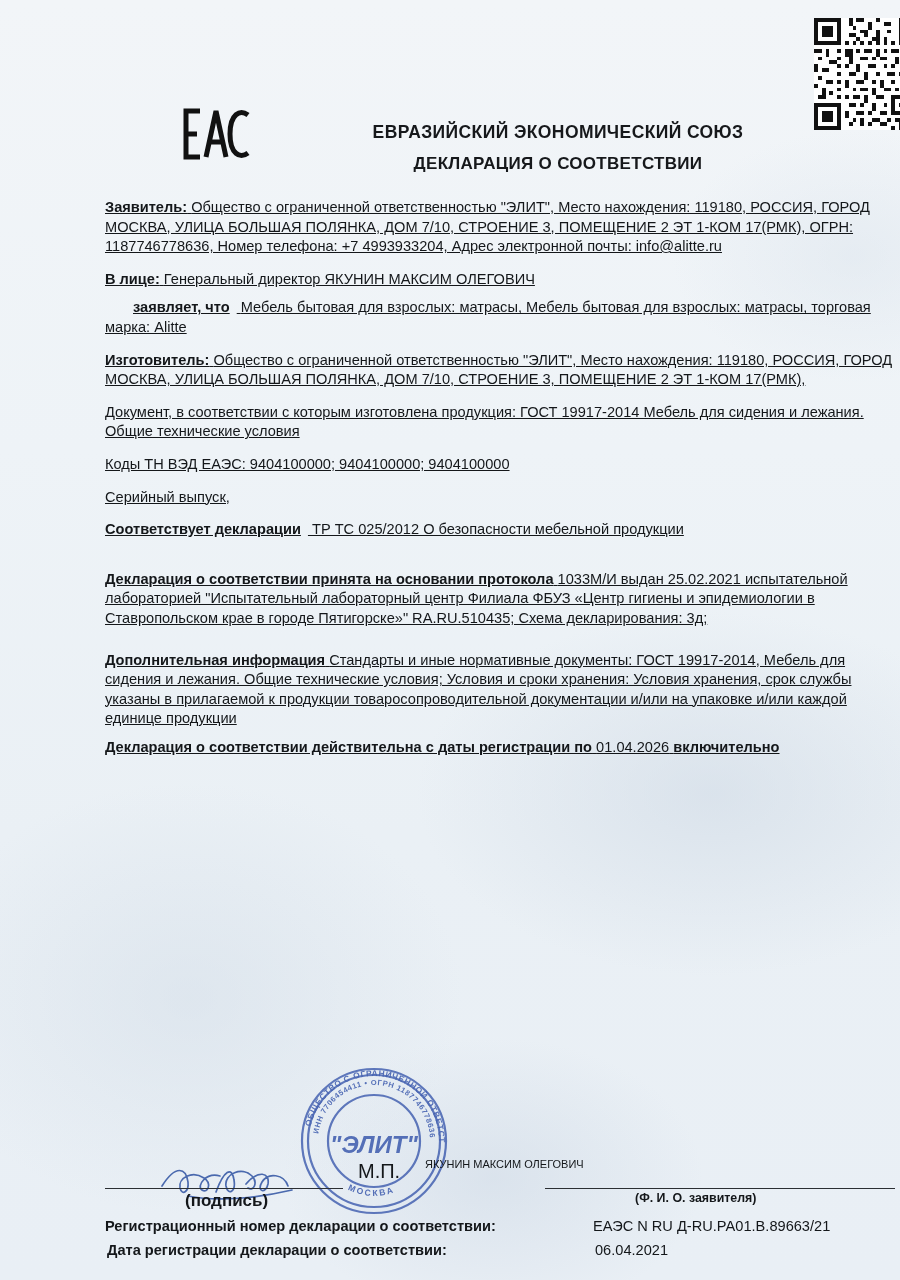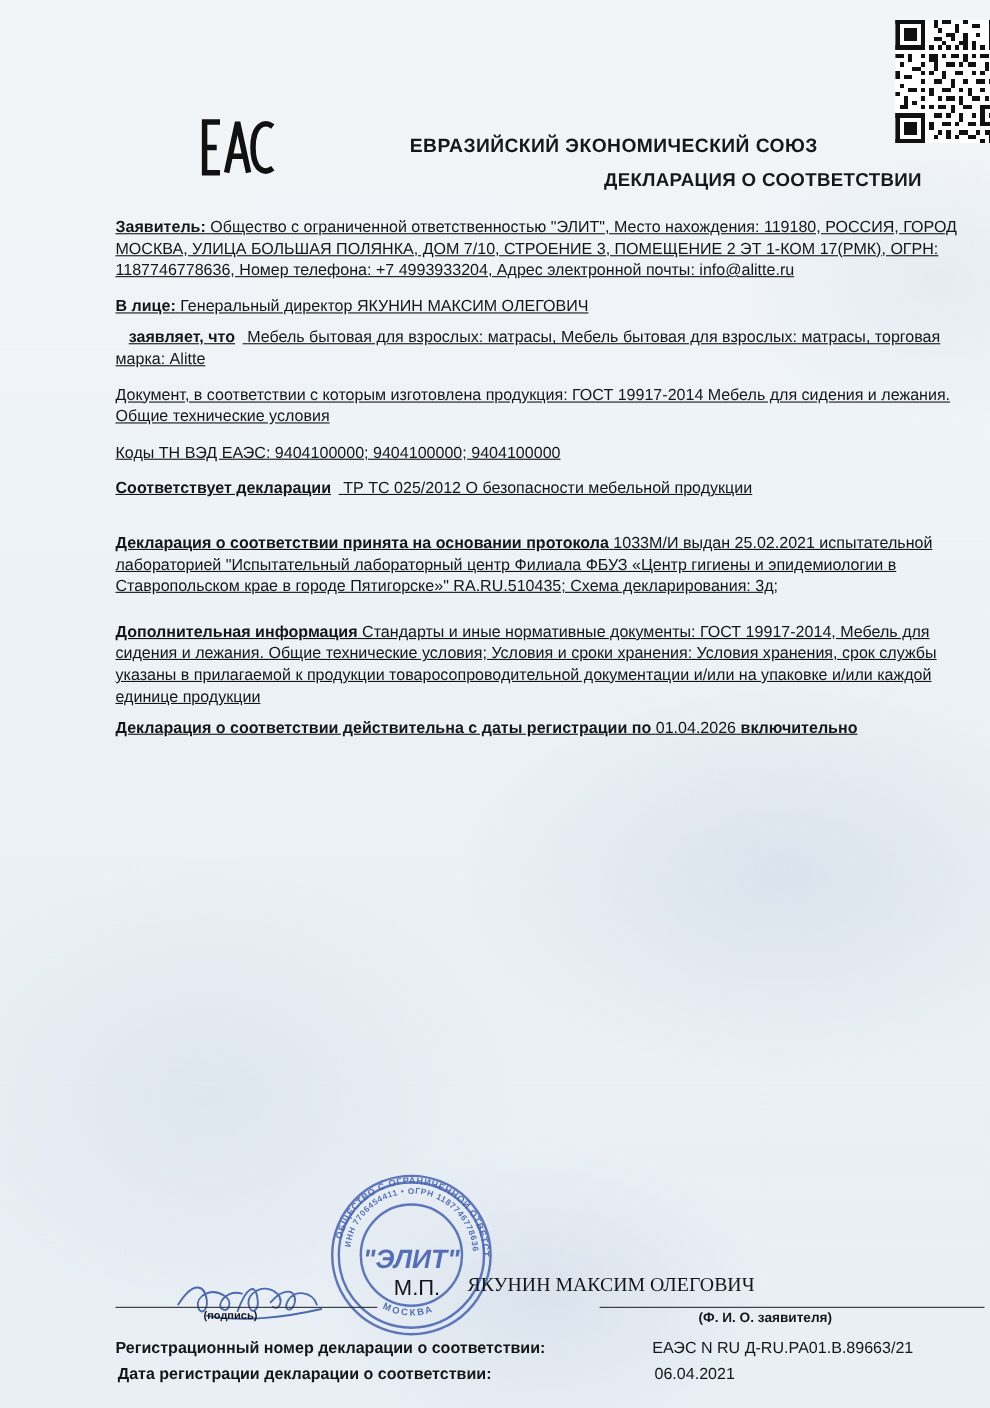--- a/index.html
+++ b/index.html
@@ -70,21 +70,20 @@
     font-weight: bold;
     letter-spacing: 0.4px;
     color: #16181b;
   }
   .title-sub {
     margin-top: 11px;
     font-size: 17px;
     font-weight: bold;
     letter-spacing: 0.3px;
     color: #16181b;
-    text-align: right;
   }
 
   
   .body {
     position: absolute;
     top: 198px;
     left: 57px;
     width: 790px;
     color: #14171a;
     font-size: 14.6px;
@@ -133,42 +132,41 @@
     position: absolute;
     left: 253px;
     top: 0px;
     font-size: 20px;
     font-weight: normal;
   }
   .fio-name {
     position: absolute;
     left: 320px;
     top: -2px;
-    font-size: 18px;
-    font-family: Liberation Serif, serif;
+    font-size: 11px;
   }
   .rule-left {
     position: absolute;
     left: 0px;
     top: 28px;
     width: 238px;
     border-top: 1px solid #2b2f33;
   }
   .rule-right {
     position: absolute;
     left: 440px;
     top: 28px;
     width: 350px;
     border-top: 1px solid #2b2f33;
   }
   .cap-left {
     position: absolute;
     left: 80px;
     top: 31px;
-    font-size: 10px;
+    font-size: 17px;
     font-weight: bold;
   }
   .cap-right {
     position: absolute;
     left: 530px;
     top: 31px;
     font-size: 12.4px;
     font-weight: bold;
   }
   .reg-row {
@@ -377,27 +375,32 @@
       </p>
 
       <p class="para">
         <span class="b">В лице:</span>
         <span>Генеральный директор ЯКУНИН МАКСИМ ОЛЕГОВИЧ</span>
       </p>
 
       <div class="gap-sm"></div>
 
       <p class="para">
-        <span class="b" style="margin-left:12px">заявляет, что</span><span class="sp"></span>
+        <span class="b" style="margin-left:28px">заявляет, что</span><span class="sp"></span>
         <span>Мебель бытовая для взрослых: матрасы, Мебель бытовая для взрослых: матрасы, торговая марка: Alitte</span>
       </p>
 
+      <p class="para">
+        <span class="b">Изготовитель:</span>
+        <span>Общество с ограниченной ответственностью "ЭЛИТ", Место нахождения: 119180, РОССИЯ, ГОРОД МОСКВА, УЛИЦА БОЛЬШАЯ ПОЛЯНКА, ДОМ 7/10, СТРОЕНИЕ 3, ПОМЕЩЕНИЕ 2 ЭТ 1-КОМ 17(РМК),</span>
+      </p>
 
       <p class="para">Документ, в соответствии с которым изготовлена продукция: ГОСТ 19917-2014 Мебель для сидения и лежания. Общие технические условия</p>
       <p class="para">Коды ТН ВЭД ЕАЭС: 9404100000; 9404100000; 9404100000</p>
+      <p class="para">Серийный выпуск,</p>
 
       <p class="para">
         <span class="b">Соответствует декларации</span><span class="sp"></span>
         <span>ТР ТС 025/2012 О безопасности мебельной продукции</span>
       </p>
 
       <div class="gap-lg"></div>
 
       <p class="para">
         <span class="b">Декларация о соответствии принята на основании протокола</span>

